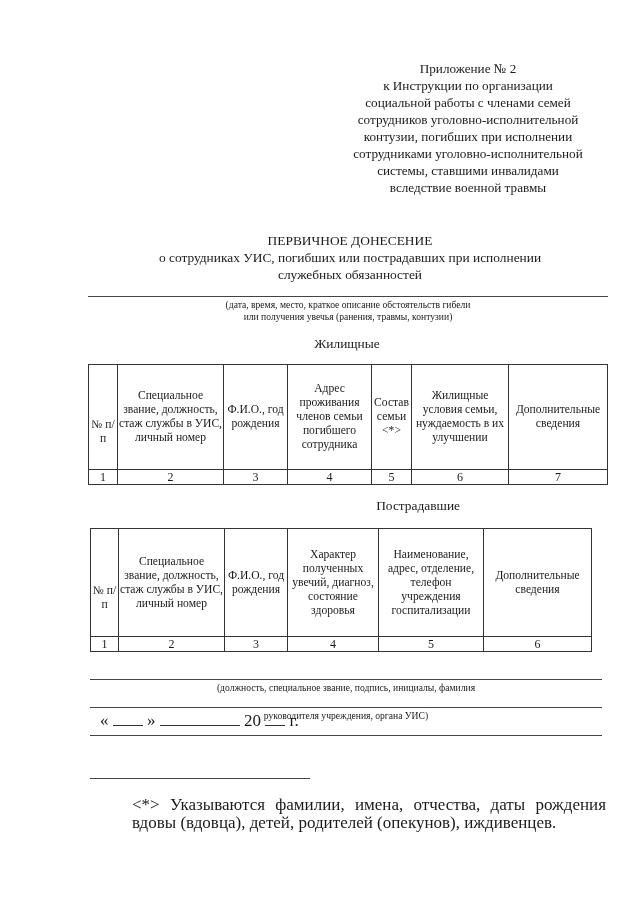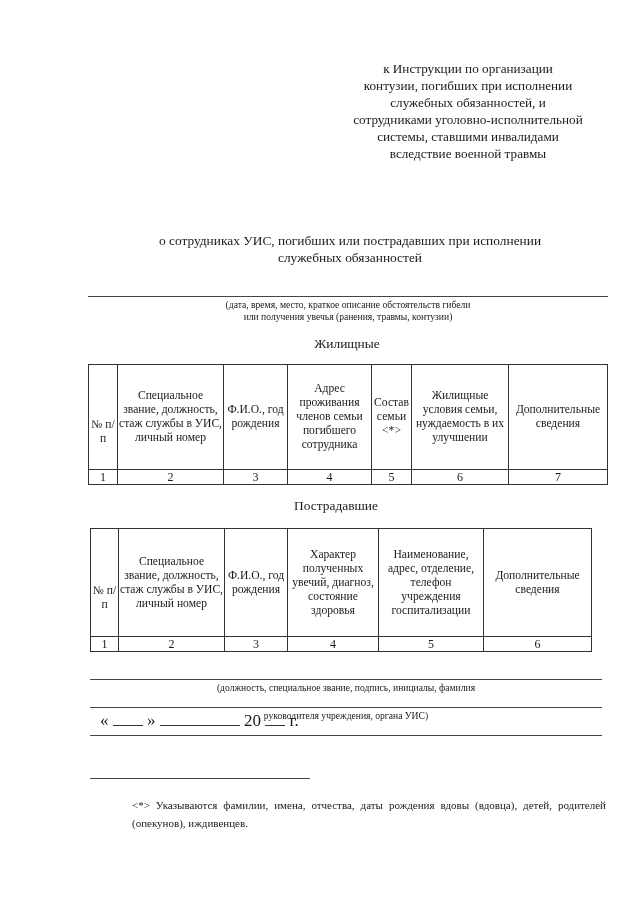--- a/index.html
+++ b/index.html
@@ -34,37 +34,40 @@
     border: 1px solid #333; text-align: center; vertical-align: middle;
     padding: 0 1px; overflow: hidden;
   }
   table.grid tr.num td { font-size: 12px; line-height: 14px; height: 14px; vertical-align: middle; }
   .date-line {
     position: absolute; left: 92px; top: 711px; font-size: 17px; white-space: nowrap; margin-left: 8px;
   }
   .blank { display: inline-block; border-bottom: 1px solid #333; height: 12px; vertical-align: baseline; }
   .footnote {
     position: absolute; left: 92px; top: 796px; width: 514px;
-    font-size: 11px; line-height: 18px; text-align: justify;
+    font-size: 17px; line-height: 18px; text-align: justify;
   }
   .footnote .indent { padding-left: 40px; }
 </style>
 </head>
 <body>
 
 <div class="abs appendix">
+  <div>Приложение № 2</div>
   <div>к Инструкции по организации</div>
+  <div>социальной работы с членами семей</div>
+  <div>сотрудников уголовно-исполнительной</div>
   <div>контузии, погибших при исполнении</div>
-  <div>служебных обязанностей, и</div>
   <div>сотрудниками уголовно-исполнительной</div>
   <div>системы, ставшими инвалидами</div>
   <div>вследствие военной травмы</div>
 </div>
 
 <div class="abs title-block">
+  <div>ПЕРВИЧНОЕ ДОНЕСЕНИЕ</div>
   <div>о сотрудниках УИС, погибших или пострадавших при исполнении</div>
   <div>служебных обязанностей</div>
 </div>
 
 <div class="hline" style="left:88px; top:296px; width:520px;"></div>
 <div class="caption" style="left:88px; top:299px; width:520px;">(дата, время, место, краткое описание обстоятельств гибели</div>
 <div class="caption" style="left:88px; top:311px; width:520px;">или получения увечья (ранения, травмы, контузии)</div>
 
 <div class="section-label" style="left:247px; top:336px;">Жилищные</div>
 
@@ -93,21 +96,21 @@
     <td>2</td>
     <td>3</td>
     <td>4</td>
     <td>5</td>
     <td>6</td>
     <td>7</td>
   </tr>
 </tbody>
   </table>
 
-<div class="section-label" style="left:236px; top:498px;">Пострадавшие</div>
+<div class="section-label" style="left:260px; top:498px;text-align:right;">Пострадавшие</div>
 
 <table class="grid" style="left:90px; top:528px; width:501px;">
   <colgroup>
     <col style="width:28px">
       <col style="width:106px">
       <col style="width:63px">
       <col style="width:91px">
       <col style="width:105px">
       <col style="width:108px">
   </colgroup>

